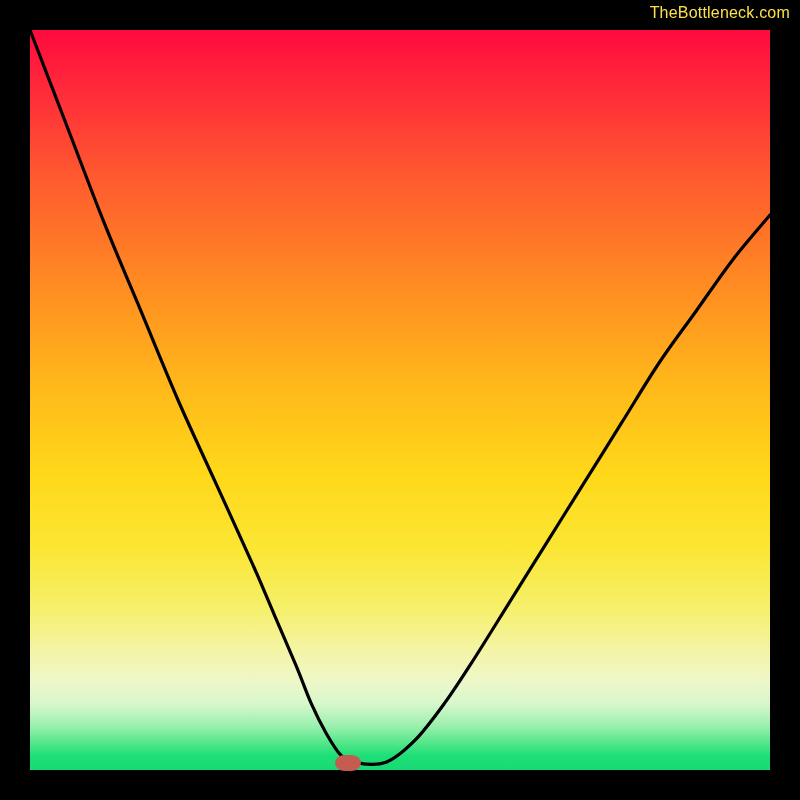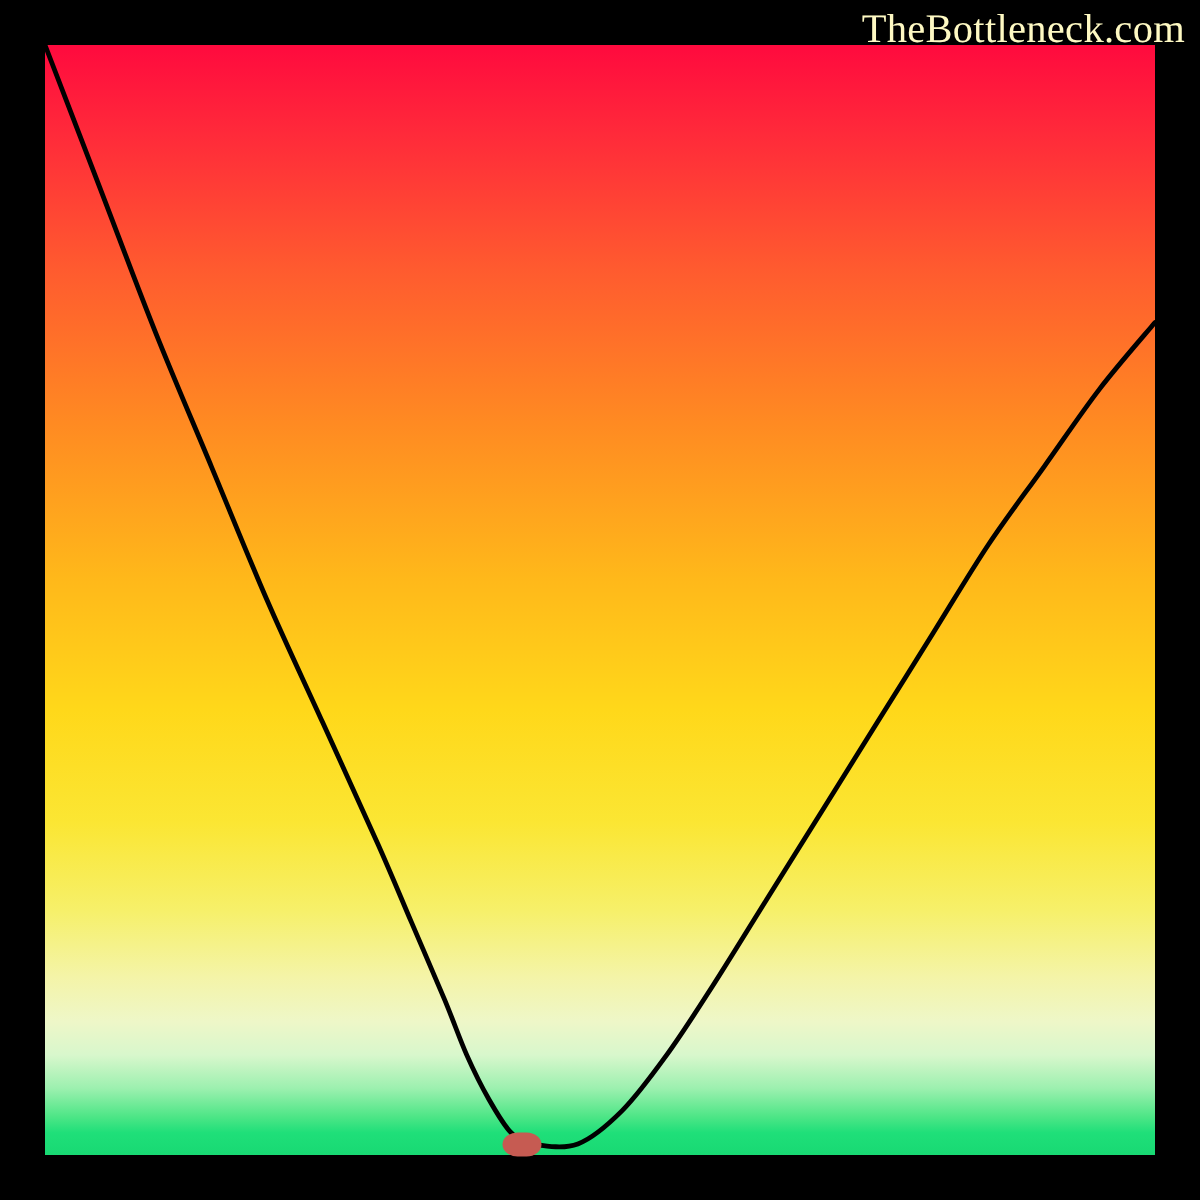--- a/index.html
+++ b/index.html
@@ -40,26 +40,25 @@
       #9cf0af 94%,
       #4fe687 96.5%,
       #1fdf79 98%,
       #18d973 100%
     );
   }
   .watermark {
     position: absolute;
     top: 4px;
     right: 10px;
-    color: #fef9c3;
-    font-size: 27px;
+    color: #fde047;
+    font-size: 16px;
     letter-spacing: 0.2px;
     font-weight: 500;
     user-select: none;
-    font-family: Liberation Serif, serif;
   }
   svg.curve {
     position: absolute;
     left: 0;
     top: 0;
     width: 740px;
     height: 740px;
     overflow: visible;
   }
   .marker {

